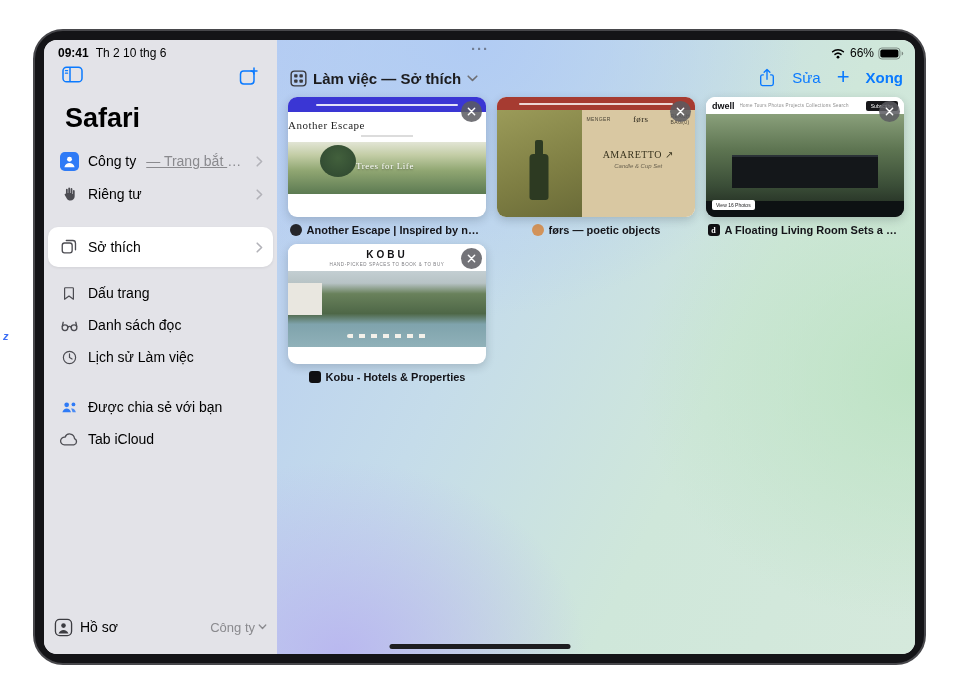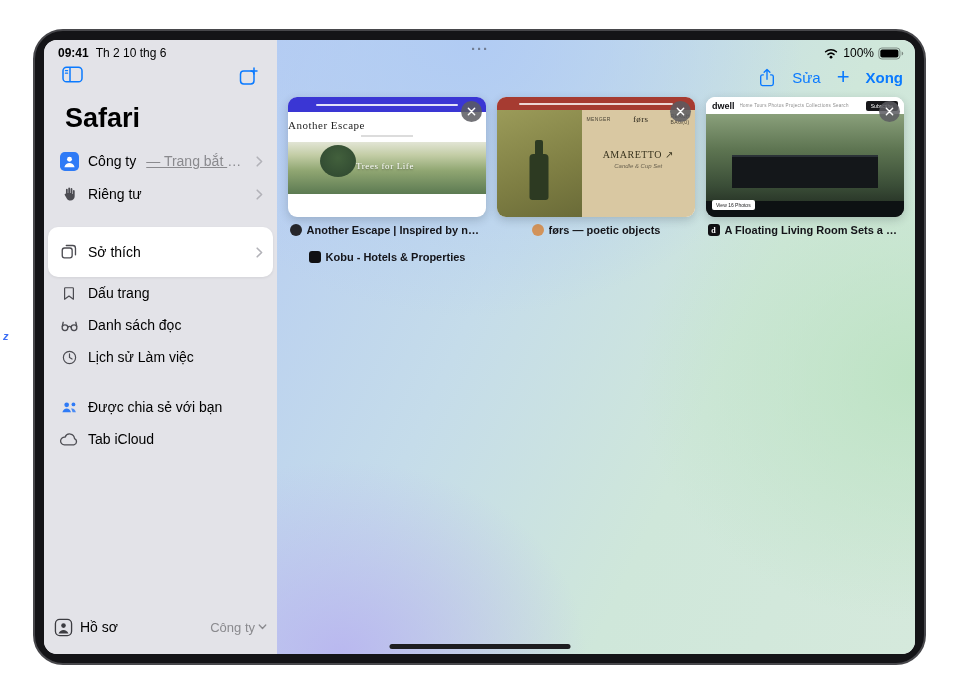--- a/index.html
+++ b/index.html
@@ -166,21 +166,21 @@
               </svg>
           </span>
           <span class="lbl">Riêng tư</span>
           <span class="chev">
               <svg width="7" height="11" viewBox="0 0 7 11">
                 <path d="M1.2 1.2 5.6 5.5 1.2 9.8" fill="none" stroke="currentColor" stroke-width="1.6" stroke-linecap="round" stroke-linejoin="round"></path>
               </svg>
             </span>
         </div>
 
-        <div class="sb-row selected" style="top:187px;height:50px;">
+        <div class="sb-row selected" style="top:187px;height:40px;">
           <span class="ic">
             <svg width="18" height="18" viewBox="0 0 20 20">
                 <rect x="2.5" y="5.5" width="11" height="11" rx="2.5" fill="none" stroke="currentColor" stroke-width="1.5"></rect>
                 <path d="M7 2.8h7.2a3 3 0 0 1 3 3V13" fill="none" stroke="currentColor" stroke-width="1.5" stroke-linecap="round"></path>
               </svg>
           </span>
           <span class="lbl">Sở thích</span>
           <span class="chev">
               <svg width="7" height="11" viewBox="0 0 7 11">
                 <path d="M1.2 1.2 5.6 5.5 1.2 9.8" fill="none" stroke="currentColor" stroke-width="1.6" stroke-linecap="round" stroke-linejoin="round"></path>
@@ -259,32 +259,49 @@
 
       <main class="main">
         <div class="status-right">
           <span style="display:flex;">
             <svg width="16" height="12" viewBox="0 0 16 12">
                 <path d="M2.6 4.8a8.2 8.2 0 0 1 10.8 0" fill="none" stroke="#000" stroke-width="1.5" stroke-linecap="round"></path>
                 <path d="M5 7.4a4.6 4.6 0 0 1 6 0" fill="none" stroke="#000" stroke-width="1.5" stroke-linecap="round"></path>
                 <circle cx="8" cy="10.2" r="1.4" fill="#000"></circle>
               </svg>
           </span>
-          <span class="pct">100%</span>
+          <span class="pct">66%</span>
           <span style="display:flex;">
             <svg width="26" height="13" viewBox="0 0 27 13">
                 <rect x="0.8" y="0.8" width="22" height="11.4" rx="3.2" fill="none" stroke="rgba(0,0,0,.4)" stroke-width="1"></rect>
                 <rect x="2.4" y="2.4" width="18.8" height="8.2" rx="2" fill="#000"></rect>
                 <path d="M24.6 4.3v4.4a2.3 2.3 0 0 0 0-4.4z" fill="rgba(0,0,0,.4)"></path>
               </svg>
           </span>
         </div>
 
         <div class="mt-dots">···</div>
 
+        <div class="grp-header">
+          <span class="gicon">
+            <svg width="17" height="17" viewBox="0 0 18 18">
+                <rect x="1.2" y="1.2" width="15.6" height="15.6" rx="3.6" fill="none" stroke="currentColor" stroke-width="1.5"></rect>
+                <rect x="4.4" y="4.4" width="3.6" height="3.6" rx="0.8" fill="currentColor"></rect>
+                <rect x="10" y="4.4" width="3.6" height="3.6" rx="0.8" fill="currentColor"></rect>
+                <rect x="4.4" y="10" width="3.6" height="3.6" rx="0.8" fill="currentColor"></rect>
+                <rect x="10" y="10" width="3.6" height="3.6" rx="0.8" fill="currentColor"></rect>
+              </svg>
+          </span>
+          <span class="gtitle">Làm việc — Sở thích</span>
+          <span class="chevd">
+            <svg width="11" height="7" viewBox="0 0 11 7">
+                <path d="M1.2 1.2 5.5 5.4 9.8 1.2" fill="none" stroke="currentColor" stroke-width="1.6" stroke-linecap="round" stroke-linejoin="round"></path>
+              </svg>
+          </span>
+        </div>
 
         <div class="toolbar">
           <span class="tb-share">
             <svg width="18" height="21" viewBox="0 0 20 22">
                 <path d="M6 8H5a2 2 0 0 0-2 2v8a2 2 0 0 0 2 2h10a2 2 0 0 0 2-2v-8a2 2 0 0 0-2-2h-1" fill="none" stroke="currentColor" stroke-width="1.5" stroke-linecap="round"></path>
                 <path d="M10 13V2.5M6.8 5.2 10 2l3.2 3.2" fill="none" stroke="currentColor" stroke-width="1.5" stroke-linecap="round" stroke-linejoin="round"></path>
               </svg>
           </span>
           <span class="tb-text">Sửa</span>
           <span class="tb-plus">+</span>
@@ -360,20 +377,32 @@
                   </svg>
               </div>
             </div>
             <div class="caption">
               <span class="fav sq-dark">d</span>
               <span class="ttl">A Floating Living Room Sets a Family's…</span>
             </div>
           </div>
 
           <div class="card">
+            <div class="thumb">
+              <div class="kobu-hdr">
+                <div class="kobu-logo">KOBU</div>
+                <div class="kobu-tag">HAND-PICKED SPACES TO BOOK &amp; TO BUY</div>
+              </div>
+              <div class="kobu-photo"></div>
+              <div class="closebtn">
+                <svg width="9" height="9" viewBox="0 0 10 10">
+                    <path d="M1.5 1.5 8.5 8.5M8.5 1.5 1.5 8.5" stroke="#fff" stroke-width="1.6" stroke-linecap="round"></path>
+                  </svg>
+              </div>
+            </div>
             <div class="caption">
               <span class="fav sq-dark"></span>
               <span class="ttl">Kobu - Hotels &amp; Properties</span>
             </div>
           </div>
 
         </div>
       </main>
 
       <div class="home-indicator"></div>

